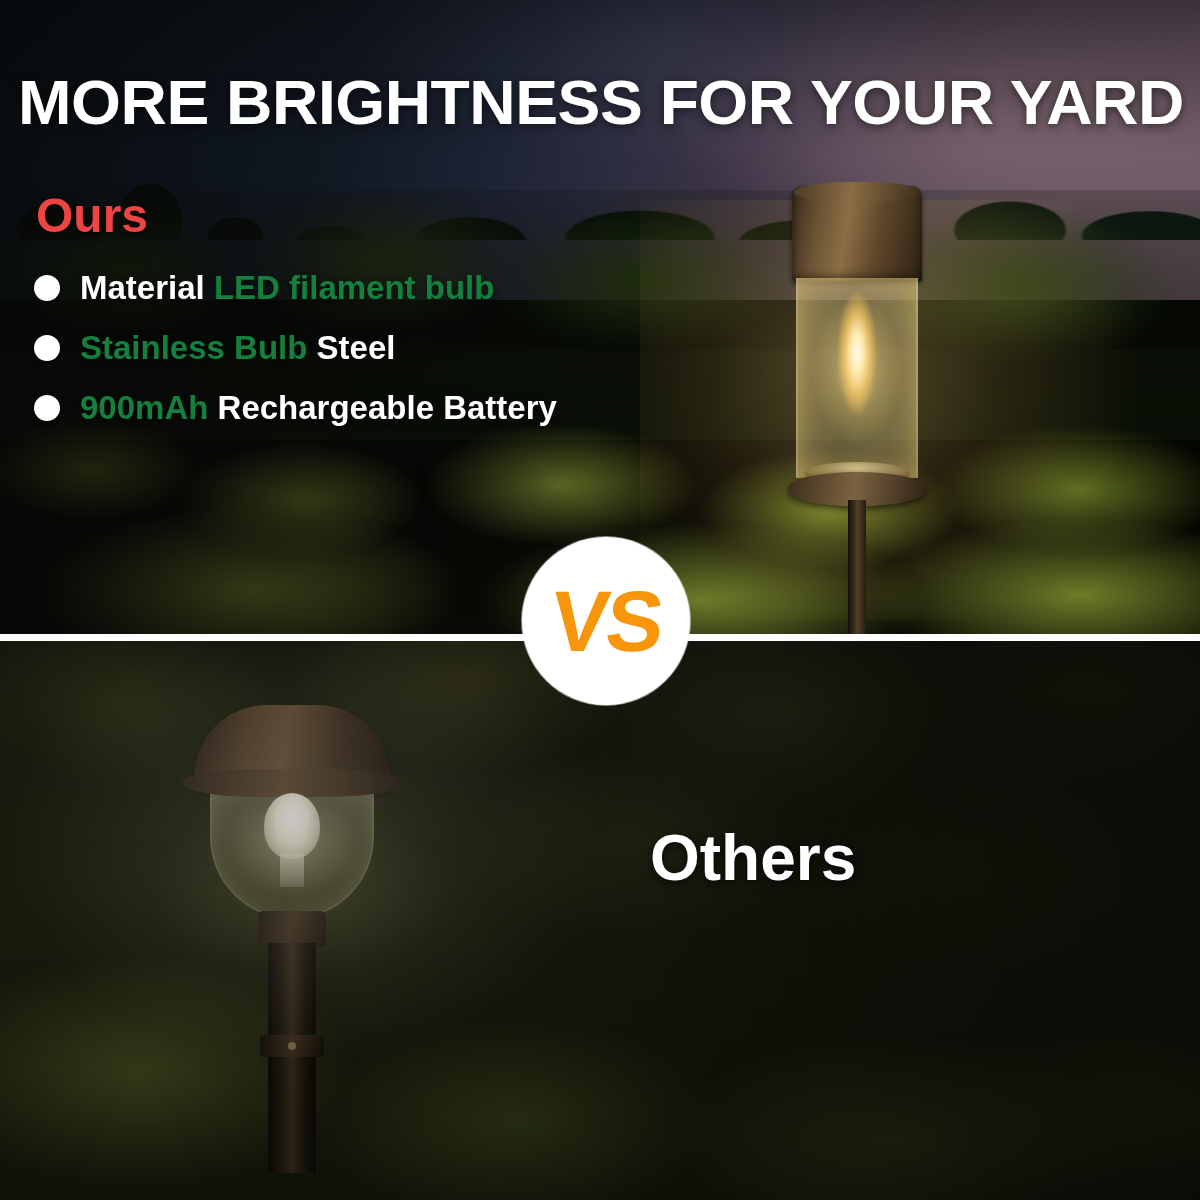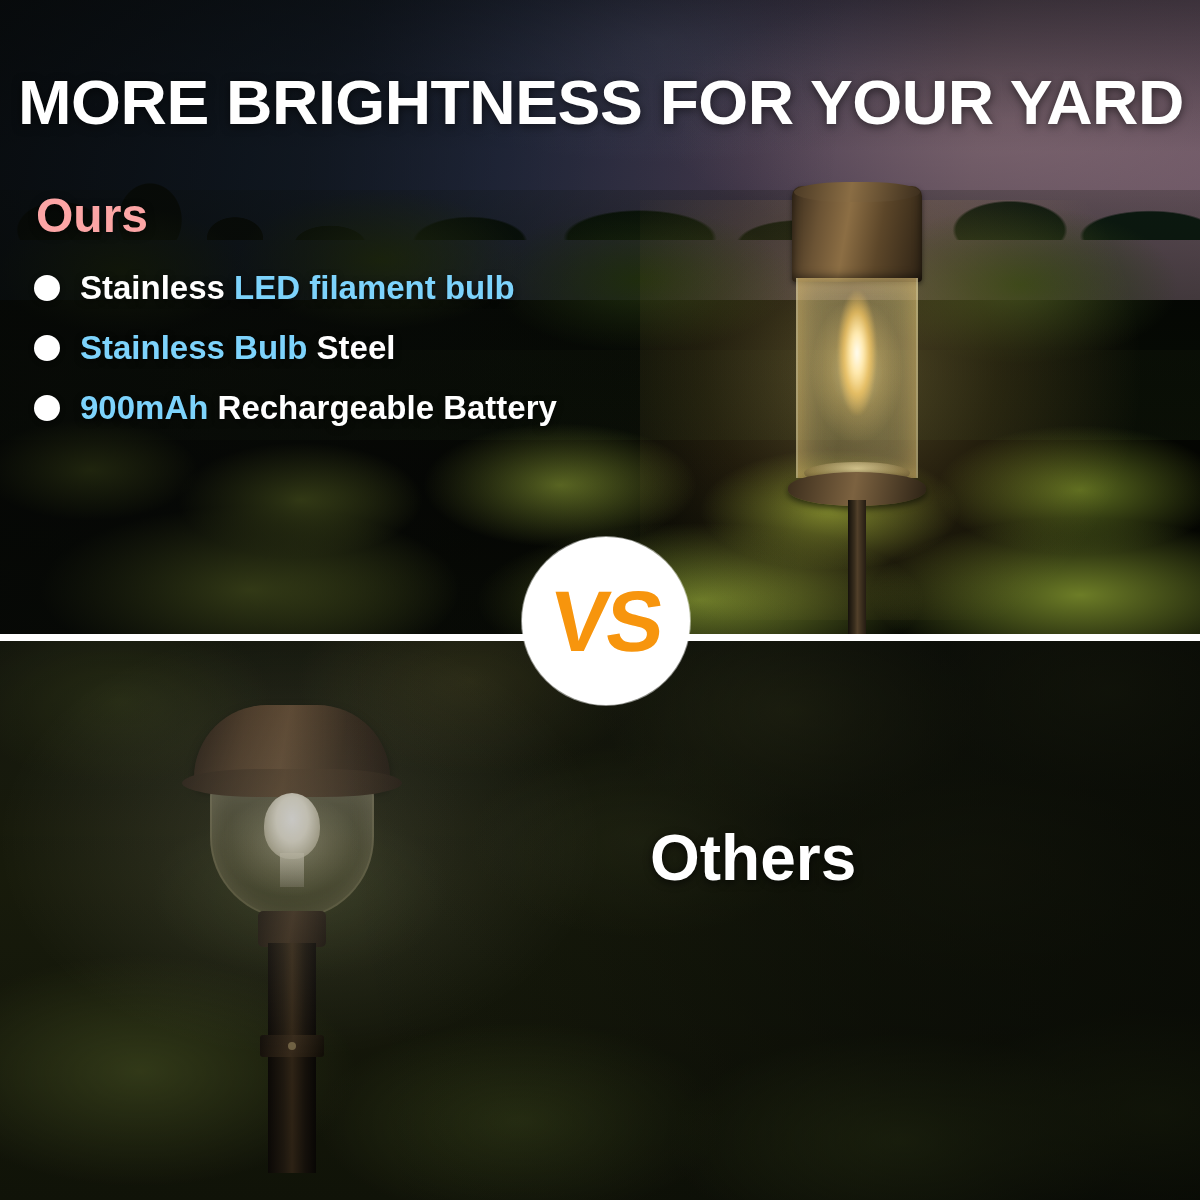--- a/index.html
+++ b/index.html
@@ -135,35 +135,35 @@
   
   .headline{
     position:absolute; left:18px; top:72px; width:1170px;
     color:#ffffff; font-size:63px; line-height:60px; font-weight:700;
     letter-spacing:-0.5px; white-space:nowrap;
     transform:scaleX(1.02); transform-origin:left center;
     text-shadow:0 2px 10px rgba(0,0,0,.55);
   }
   .label-ours{
     position:absolute; left:36px; top:190px;
-    font-size:48px; font-weight:700; line-height:52px; color:#fca5a5;
+    font-size:48px; font-weight:700; line-height:52px; color:#ef4444;
     text-shadow:0 2px 8px rgba(0,0,0,.55);
   }
   .bullets-ours{ position:absolute; left:34px; top:270px; width:660px; }
   .blt{ display:flex; align-items:center; margin-bottom:24px; }
   .dot{
     flex:0 0 auto; width:26px; height:26px; border-radius:50%;
     background:#ffffff; box-shadow:0 1px 5px rgba(0,0,0,.5);
   }
   .blt-text{
     margin-left:20px; font-size:33px; font-weight:700; line-height:36px;
     color:#ffffff; white-space:nowrap;
     text-shadow:0 2px 7px rgba(0,0,0,.6);
   }
-  .hl{ color:#7dd3fc;margin-top:32px; }
+  .hl{ color:#15803d;margin-top:32px; }
 
   
   .divider{
     position:absolute; left:0; top:634px; width:1200px; height:7px;
     background:#ffffff; z-index:6;
   }
 
   
   .panel-bot{
     position:absolute; left:0; top:641px; width:1200px; height:559px;
@@ -295,21 +295,21 @@
       <div class="lo-pole"></div>
     </div>
 
     <div class="headline">MORE BRIGHTNESS FOR YOUR YARD</div>
 
     <div class="label-ours">Ours</div>
 
     <div class="bullets-ours">
       <div class="blt">
         <span class="dot"></span>
-        <span class="blt-text"><span>Stainless </span><span class="hl">LED filament bulb</span><span></span></span>
+        <span class="blt-text"><span>Material </span><span class="hl">LED filament bulb</span><span></span></span>
       </div>
       <div class="blt">
         <span class="dot"></span>
         <span class="blt-text"><span></span><span class="hl">Stainless Bulb</span><span> Steel</span></span>
       </div>
       <div class="blt">
         <span class="dot"></span>
         <span class="blt-text"><span></span><span class="hl">900mAh</span><span> Rechargeable Battery</span></span>
       </div>
     </div>

